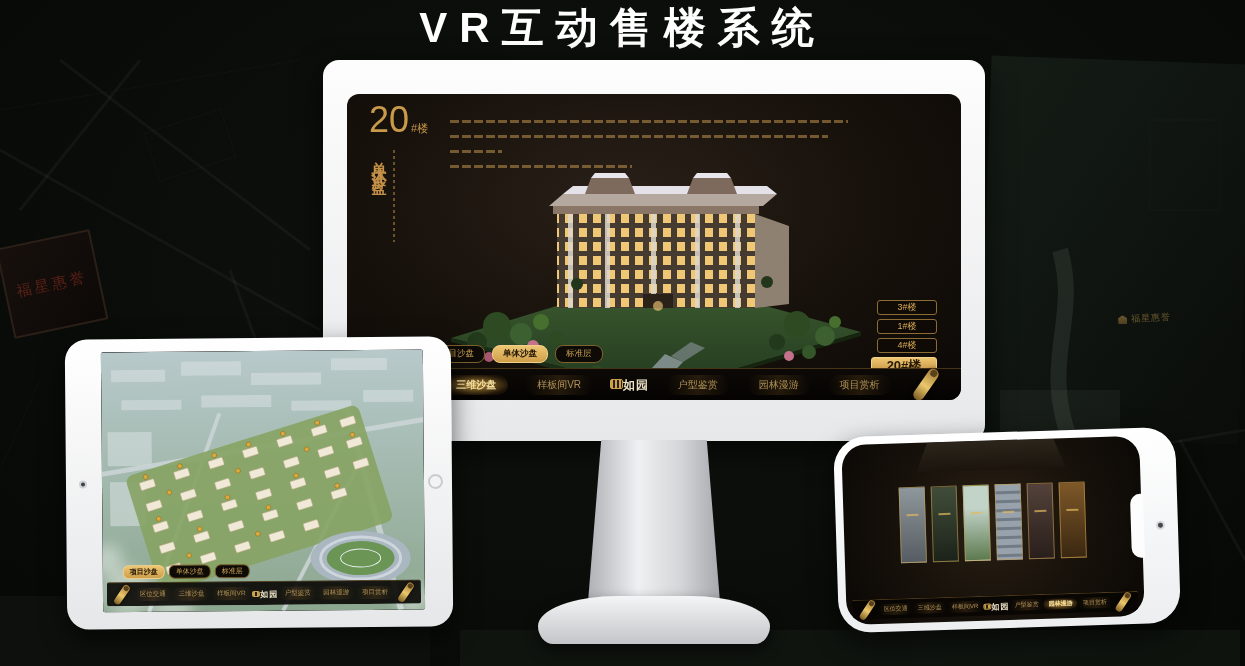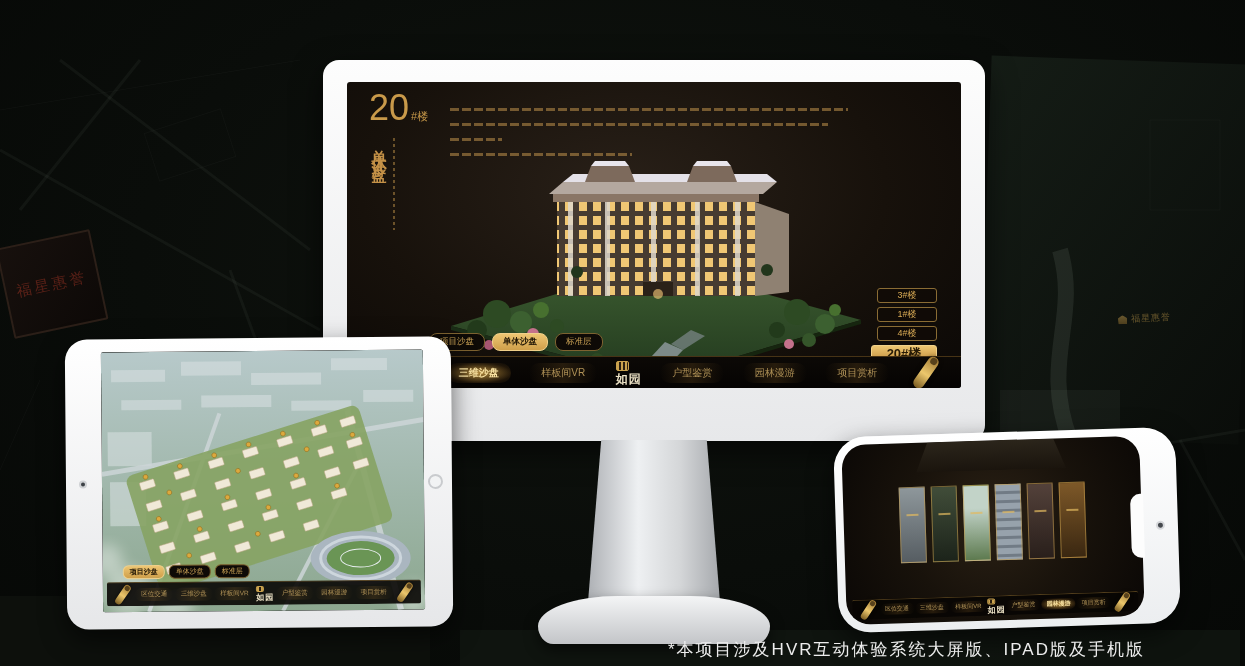--- a/index.html
+++ b/index.html
@@ -15,21 +15,21 @@
   .brand-mark{position:absolute;left:1118px;top:312px;display:flex;gap:4px;align-items:center;opacity:.45;transform:rotate(-3deg);}
   .brand-house{width:9px;height:9px;background:linear-gradient(#d9ae58,#9a7430);clip-path:polygon(50% 0,100% 35%,100% 100%,0 100%,0 35%);}
   .brand-mark span{color:#d2a74f;font-size:9px;letter-spacing:1px;}
   
   .title{position:absolute;top:0px;left:0;width:100%;text-align:center;margin:0;
     color:#ffffff;font-size:42px;font-weight:bold;letter-spacing:12px;}
   .footnote{position:absolute;left:668px;top:638px;color:#ededed;font-size:17px;letter-spacing:2px;white-space:nowrap;}
   
   .monitor{position:absolute;left:323px;top:60px;width:662px;height:381px;border-radius:16px;
     background:linear-gradient(180deg,#fdfdfd,#e7e8ea);box-shadow:0 10px 30px rgba(0,0,0,.65);}
-  .monitor-screen{position:absolute;left:24px;top:22px;width:614px;height:306px;border-radius:3px;overflow:hidden;
+  .monitor-screen{position:absolute;left:24px;top:34px;width:614px;height:306px;border-radius:12px;overflow:hidden;
     background:radial-gradient(ellipse at 45% 35%, #292018 0%, #17110b 55%, #0b0806 100%);}
   .ms-titleblock{position:absolute;left:22px;top:8px;color:#c99a4a;}
   .ms-no{font-family:"DejaVu Serif",serif;font-size:36px;line-height:36px;color:#c99a4a;}
   .ms-no .unit{font-size:11px;margin-left:2px;}
   .ms-vert{margin-top:4px;writing-mode:vertical-rl;font-size:15px;letter-spacing:6px;color:#c49147;height:100px;font-weight:bold;}
   .ms-vert-en{position:absolute;left:46px;top:56px;width:2px;height:92px;background:repeating-linear-gradient(180deg,rgba(190,145,70,.5) 0 3px,transparent 3px 6px);}
   .ms-desc{position:absolute;left:103px;top:26px;}
   .ms-desc i{display:block;height:3px;margin-bottom:12px;background:repeating-linear-gradient(90deg,rgba(190,145,75,.55) 0 9px,transparent 9px 12px);}
   .ms-building{position:absolute;left:90px;top:62px;}
   .floor-btns{position:absolute;right:24px;top:206px;display:flex;flex-direction:column;gap:4px;align-items:flex-end;}
@@ -38,21 +38,21 @@
   .floor-btn.active{width:66px;height:17px;background:linear-gradient(180deg,#eec672,#c3913f);color:#261a06;font-weight:bold;border:1px solid #f2d28a;font-size:13px;}
   .sub-tabs{position:absolute;left:82px;bottom:37px;display:flex;gap:7px;}
   .pill{padding:2px 10px;border-radius:8px;font-size:8.5px;background:#0e0a06;border:1px solid #7d6230;color:#caa255;cursor:pointer;}
   .pill.active{background:linear-gradient(180deg,#eec673,#cf9f4a);color:#211605;border:1px solid #f0d08a;font-weight:bold;}
   .ms-nav{position:absolute;left:0;right:0;bottom:0;height:32px;display:flex;align-items:center;justify-content:space-around;
     background:linear-gradient(180deg,#0c0906,#050302);border-top:1px solid rgba(170,125,50,.4);padding:0 8px;}
   .nav-item{font-size:10px;color:#b09257;padding:3px 12px;border-radius:10px;white-space:nowrap;cursor:pointer;
     background:linear-gradient(90deg,transparent,rgba(140,100,40,.22),transparent);}
   .nav-item.active{background:radial-gradient(ellipse at center,rgba(215,165,70,.8) 0%,rgba(120,80,25,.2) 72%,transparent 100%);
     color:#f7e0a0;font-weight:bold;}
-  .nav-logo{display:flex;flex-direction:column;align-items:flex-start;line-height:1;}
+  .nav-logo{display:flex;flex-direction:row;align-items:flex-end;line-height:1;}
   .seal{width:13px;height:10px;border:1px solid #caa24e;border-radius:2px;margin-bottom:2px;
     background:repeating-linear-gradient(90deg,#caa24e 0 2px,#2a1f10 2px 4px);}
   .logo-text{color:#ece2c6;font-size:12px;font-family:"DejaVu Serif",serif;font-weight:bold;letter-spacing:1px;}
   .scroll-icon{width:36px;height:11px;border-radius:6px;transform:rotate(-55deg);cursor:pointer;
     background:linear-gradient(90deg,#7a5c22,#ecc76c 45%,#9a7430);box-shadow:0 0 4px rgba(0,0,0,.6);position:relative;}
   .scroll-icon::after{content:"";position:absolute;right:1px;top:2px;width:7px;height:7px;border-radius:50%;background:#58421c;}
   
   .neck{position:absolute;left:588px;top:440px;width:132px;height:162px;
     background:linear-gradient(90deg,#aeb1b5,#eef0f2 38%,#d4d6d8 70%,#a6a9ad);
     clip-path:polygon(10% 0,90% 0,100% 100%,0 100%);}
@@ -135,20 +135,21 @@
   </svg>
 
   <div class="plaque">
     <span>福星惠誉</span>
   </div>
   <div class="brand-mark">
     <span class="brand-house"></span>
     <span>福星惠誉</span>
   </div>
 
+  <h1 class="title">VR互动售楼系统</h1>
 
   <div class="monitor">
     <div class="monitor-screen">
 
       <div class="ms-titleblock">
         <div class="ms-no">
           <span>20</span><span class="unit">#楼</span>
         </div>
         <div class="ms-vert">单体沙盘</div>
       </div>
@@ -421,14 +422,13 @@
         <div class="nav-item">户型鉴赏</div>
         <div class="nav-item active">园林漫游</div>
         <div class="nav-item">项目赏析</div>
         <div class="scroll-icon sm"></div>
       </div>
     </div>
     <div class="ph-notch"></div>
     <div class="ph-cam"></div>
   </div>
 
-  <div class="footnote">*本项目涉及HVR互动体验系统大屏版、IPAD版及手机版</div>
 </div>
 
 </body></html>

